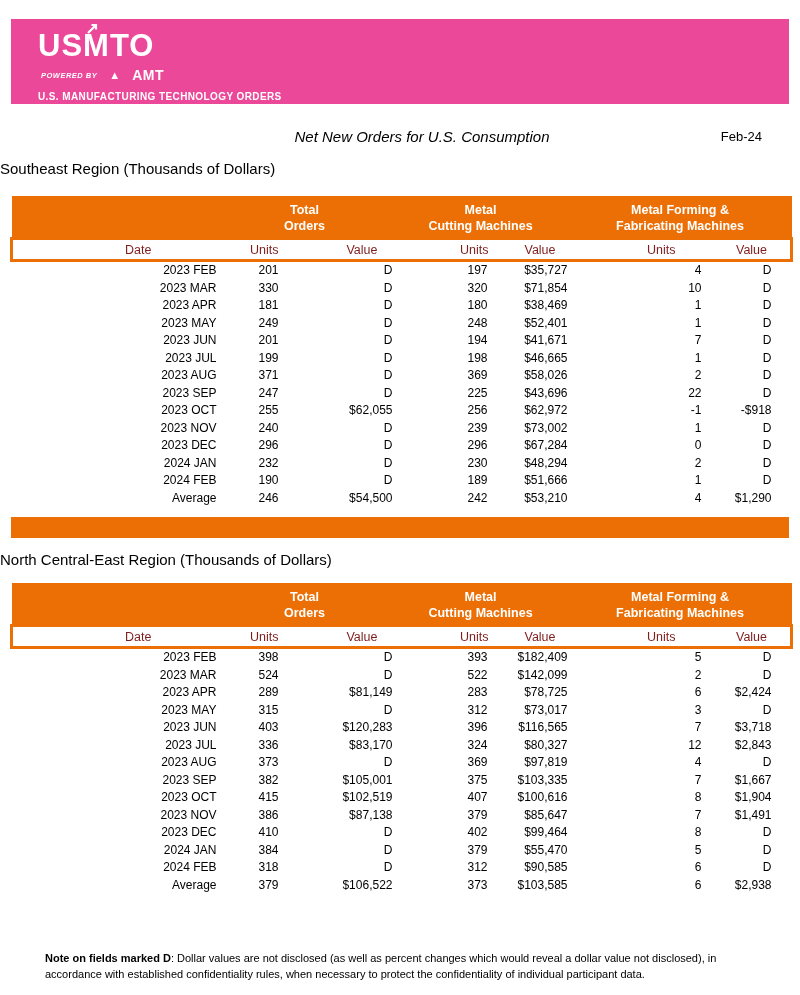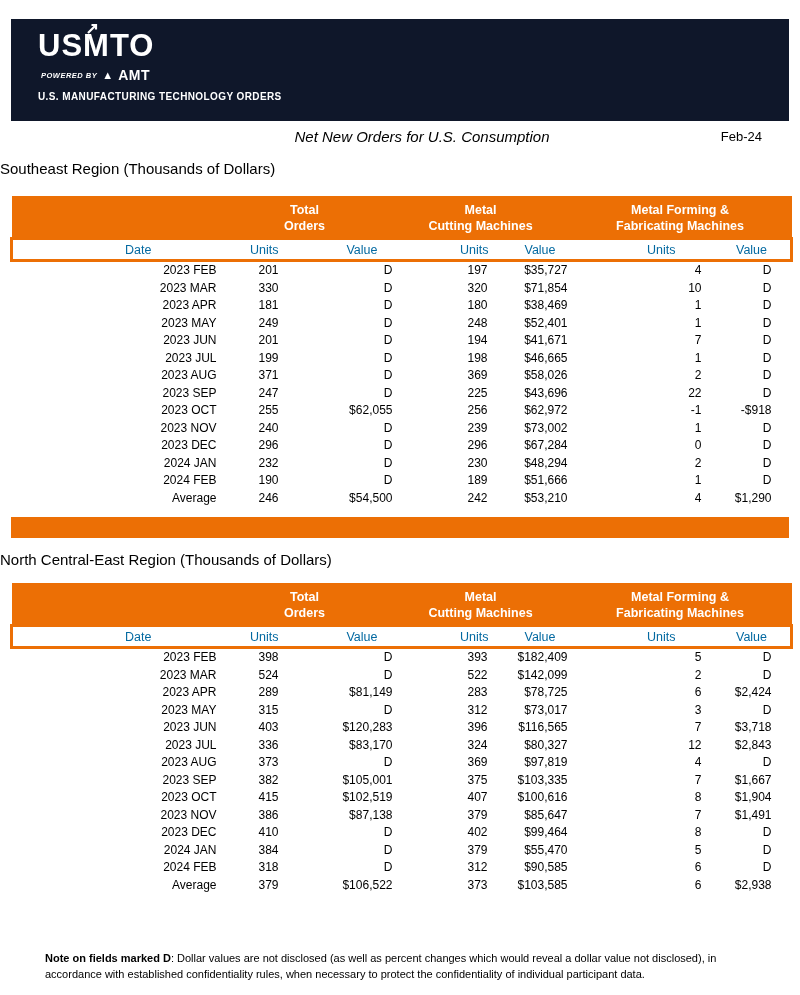--- a/index.html
+++ b/index.html
@@ -4,32 +4,32 @@
 <style>
   html,body { margin:0; padding:0; }
   body {
     width:800px; height:995px; position:relative;
     background:#ffffff; overflow:hidden;
     font-family:"Liberation Sans", sans-serif; color:#000;
   }
 
   
   .banner {
-    position:absolute; left:11px; top:19px; width:778px; height:102px;
-    background:#0f172a; color:#fff;
+    position:absolute; left:11px; top:19px; width:778px; height:85px;
+    background:#ec4899; color:#fff;
   }
   .logo {
     position:absolute; left:27px; top:10px;
     font-size:31px; font-weight:bold; letter-spacing:1px; line-height:34px;
   }
   .m-wrap { position:relative; display:inline-block; }
   .m-wrap svg { position:absolute; top:-8px; left:3px; }
   .powered {
     position:absolute; left:30px; top:48px; height:16px;
-    display:flex; align-items:center; gap:5px;
+    display:flex; align-items:center; gap:12px;
   }
   .powered-label { font-size:7.5px; font-weight:bold; font-style:italic; letter-spacing:0.5px; }
   .amt-mark { font-size:11px; line-height:11px; }
   .amt-label { font-size:14px; font-weight:bold; letter-spacing:0.5px; }
   .tagline {
     position:absolute; left:27px; top:72px;
     font-size:10px; font-weight:bold; letter-spacing:0.4px;
   }
 
   
@@ -48,21 +48,21 @@
 
   table.data-table {
     border-collapse:collapse; table-layout:fixed; width:780px;
   }
   .group-row th {
     background:#EC6F05; color:#fff; font-weight:bold; font-size:12.5px;
     line-height:16px; padding:6px 0 3px 0; text-align:center; vertical-align:top;
   }
   .header-row { border:3px solid #EC6F05; }
   .header-row th {
-    background:#fff; color:#0369a1; font-weight:normal; font-size:12.5px;
+    background:#fff; color:#7f1d1d; font-weight:normal; font-size:12.5px;
     height:19px; padding:0; text-align:right; vertical-align:middle;
   }
   .h-date  { text-align:left !important; padding-left:112px !important; }
   .h-val1  { padding-right:15px !important; }
   .h-val2  { padding-right:13px !important; }
   .h-unit3 { padding-right:27px !important; }
   .h-val3  { padding-right:23px !important; }
 
   tbody td {
     text-align:right; height:17.5px; line-height:17.5px; padding:0;

